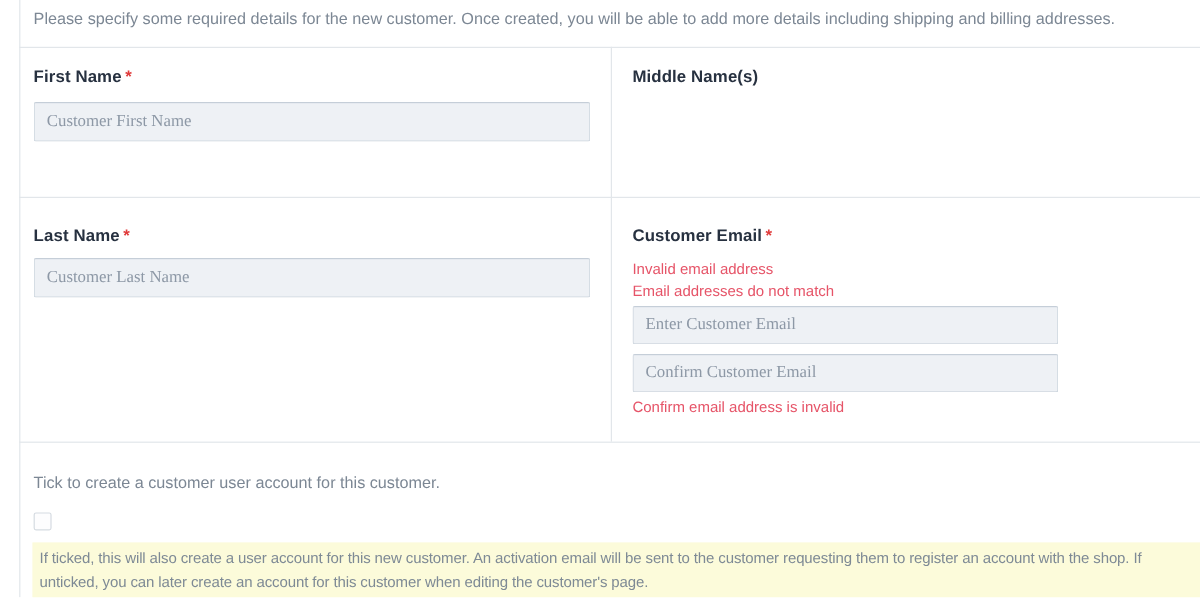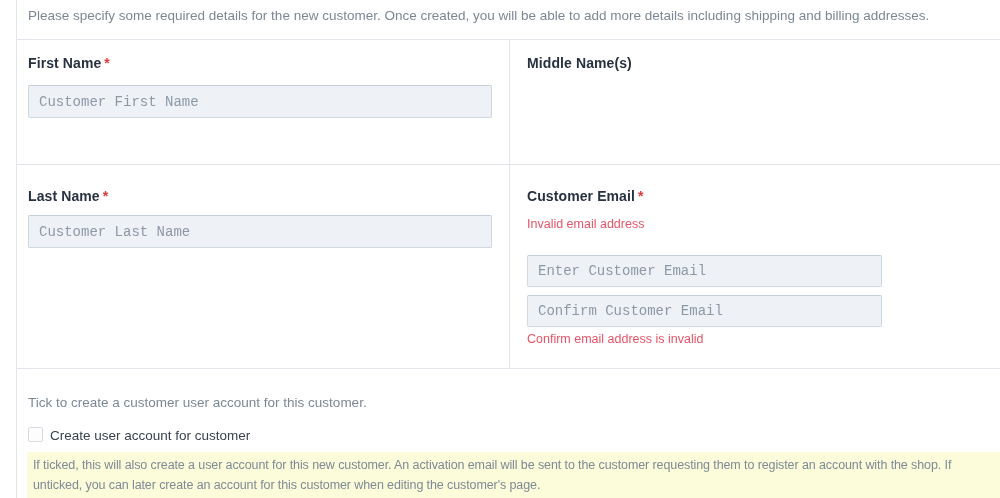--- a/index.html
+++ b/index.html
@@ -25,21 +25,21 @@
   }
   .req-mark { color: #e03b3b; font-weight: bold; margin-left: 3px; }
   .text-input {
     position: absolute;
     height: 33px;
     background: #eef1f5;
     border: 1px solid #cfd7df;
     border-top-color: #c5ced8;
     border-radius: 2px;
     padding: 0 10px;
-    font-family: Liberation Mono, monospace;
+    font-family: Liberation Serif, serif;
     font-size: 14px;
     color: #46515e;
     outline: none;
   }
   .text-input::placeholder { color: #8d98a6; opacity: 1; }
   .hint-strip {
     position: absolute;
     background: #fcfbda;
     color: #93959a;
     font-size: 13px;
@@ -108,22 +108,22 @@
 
   <div class="field-label" style="left:28px; top:188px;">
     <span>Last Name</span><span class="req-mark">*</span>
   </div>
   <input type="text" class="text-input" style="left: 28px; top: 215px; width: 464px;" placeholder="Customer Last Name">
 
   <div class="field-label" style="left:527px; top:188px;">
     <span>Customer Email</span><span class="req-mark">*</span>
   </div>
   <div class="error-text" style="left:527px; top:217px;">Invalid email address</div>
+  <div class="error-text" style="left:527px; top:236px;">Email addresses do not match</div>
   <input type="text" class="text-input" style="left: 527px; top: 295px; width: 355px; height: 32px;" placeholder="Confirm Customer Email">
   <input type="text" class="text-input" style="left: 527px; top: 255px; width: 355px; height: 32px;" placeholder="Enter Customer Email">
   <div class="error-text" style="left:527px; top:332px;">Confirm email address is invalid</div>
 
   <div class="tick-text">Tick to create a customer user account for this customer.</div>
   <input type="checkbox" class="cb" id="create-user-cb" style="">
-  <label for="create-user-cb" class="cb-label">Create user account for customer</label>
   <div class="note-box">If ticked, this will also create a user account for this new customer. An activation email will be sent to the customer requesting them to register an account with the shop. If unticked, you can later create an account for this customer when editing the customer's page.</div>
 
 </div>
 
 </body></html>

